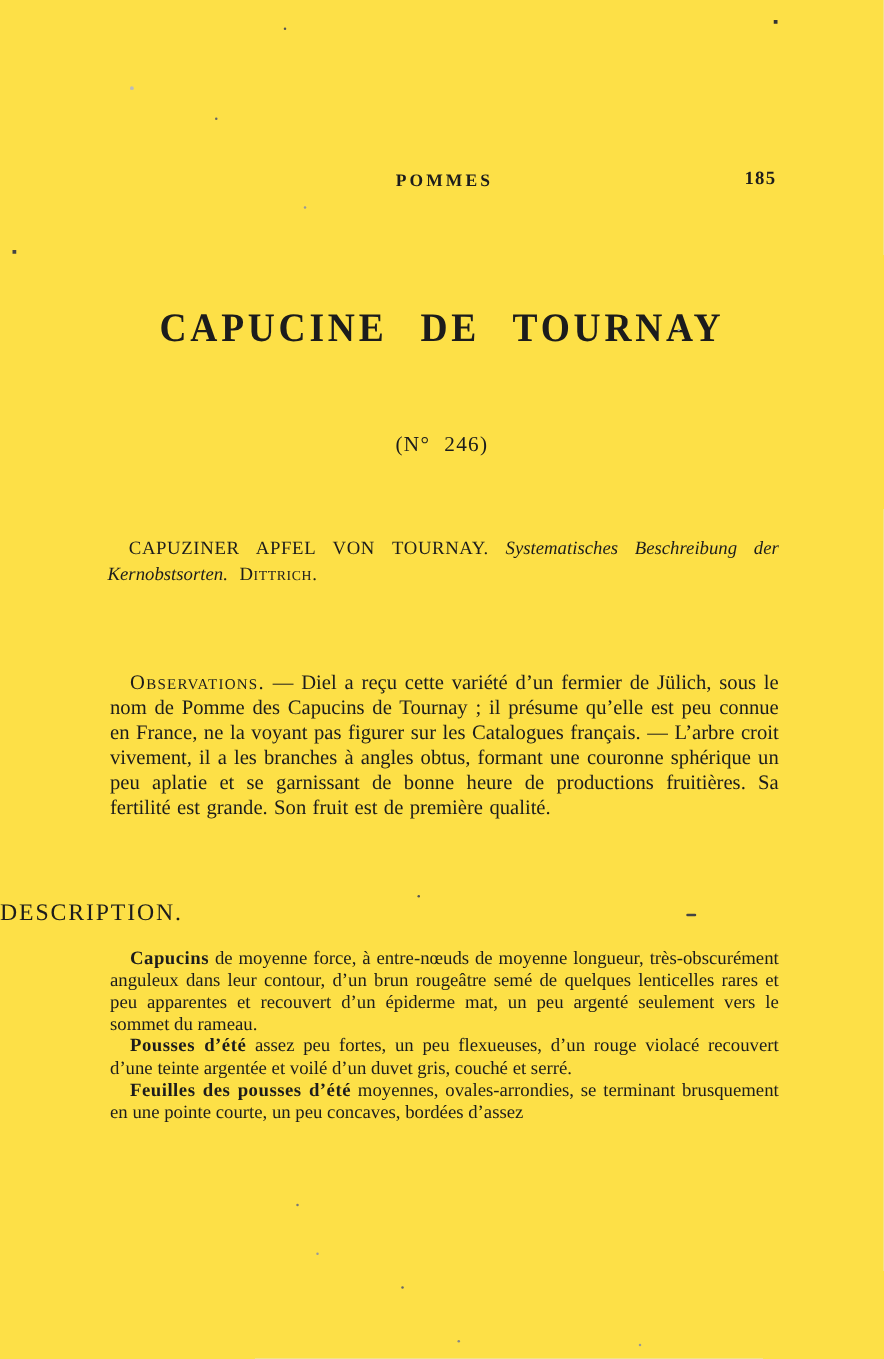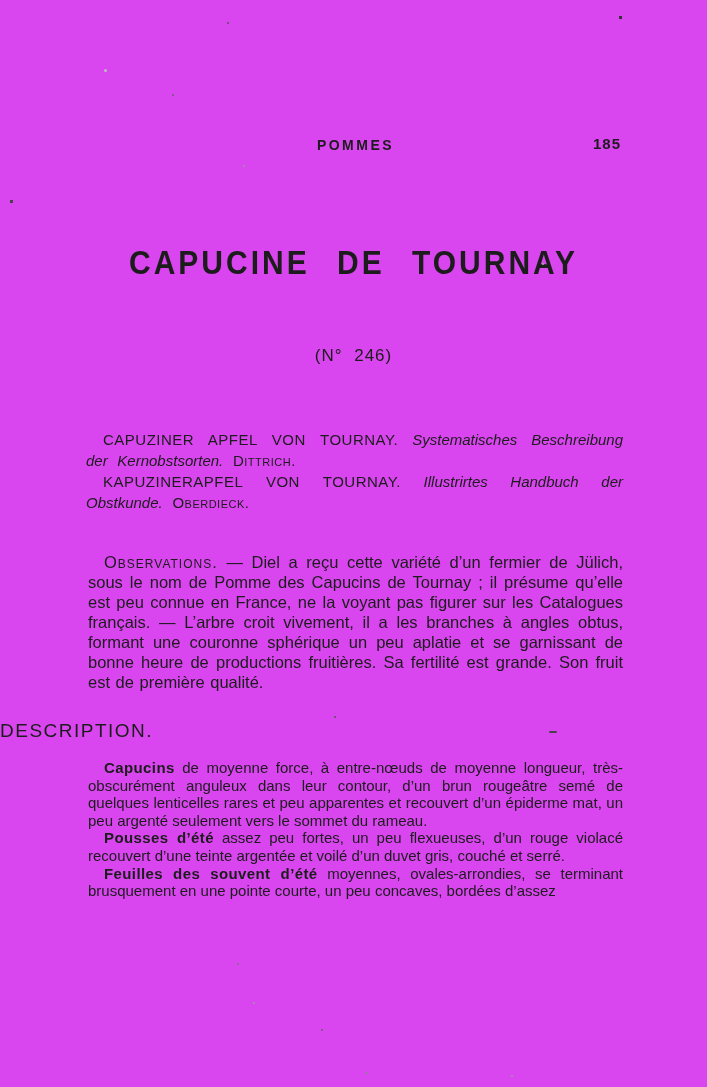--- a/index.html
+++ b/index.html
@@ -1,21 +1,21 @@
 <!DOCTYPE html>
 <html><head>
 <meta charset="utf-8">
 <style>
   html,body{margin:0;padding:0;background:#e8e8e6;}
   .page{
     position:relative;
     width:707px;height:1087px;
     margin:0 auto;
-    background:#d946ef;
-    font-family:Liberation Sans, sans-serif;
+    background:#fde047;
+    font-family:Liberation Serif, serif;
     color:#1c1c1c;
     overflow:hidden;
   }
   
   .running-head{
     position:absolute;top:136px;left:88px;right:84px;
     text-align:center;
   }
   .rh-title{
     font-size:14px;font-weight:bold;letter-spacing:2.5px;
@@ -41,21 +41,21 @@
   .synonyms{
     position:absolute;top:429px;left:86px;width:537px;
     font-size:15px;line-height:21px;text-align:justify;
   }
   .syn{margin:0;text-indent:17px;word-spacing:5.5px;}
   .syn-name{letter-spacing:0.5px;}
   .syn-source{font-style:italic;}
   .syn-author{font-variant:small-caps;letter-spacing:0.5px;}
   
   .observations{
-    position:absolute;top:552px;left:88px;width:535px;
+    position:absolute;top:536px;left:88px;width:535px;
     margin:0;font-size:16.5px;line-height:20px;
     text-align:justify;text-indent:16px;word-spacing:1px;
   }
   .obs-lead{font-variant:small-caps;letter-spacing:1px;}
   
   .desc-heading{
     position:absolute;top:720px;left:0;width:100%;
     margin:0;
     font-size:19px;font-weight:normal;letter-spacing:1.5px;
   }
@@ -79,31 +79,30 @@
     <span class="rh-title">POMMES</span>
     <span class="rh-page">185</span>
   </header>
 
   <h1 class="title">CAPUCINE DE TOURNAY</h1>
 
   <div class="numero">(N° 246)</div>
 
   <section class="synonyms">
     <p class="syn"><span class="syn-name">CAPUZINER APFEL VON TOURNAY.</span> <span class="syn-source">Systematisches Beschreibung der Kernobstsorten.</span> <span class="syn-author">Dittrich.</span></p>
-    <p class="syn"><span class="syn-name">KAPUZINERAPFEL VON TOURNAY.</span> <span class="syn-source">Illustrirtes Handbuch der Obstkunde.</span> <span class="syn-author">Oberdieck.</span></p>
   </section>
 
   <p class="observations"><span class="obs-lead">Observations.</span> <span>— Diel a reçu cette variété d’un fermier de Jülich, sous le nom de Pomme des Capucins de Tournay ; il présume qu’elle est peu connue en France, ne la voyant pas figurer sur les Catalogues français. — L’arbre croit vivement, il a les branches à angles obtus, formant une couronne sphérique un peu aplatie et se garnissant de bonne heure de productions fruitières. Sa fertilité est grande. Son fruit est de première qualité.</span></p>
 
   <h2 class="desc-heading">DESCRIPTION.</h2>
 
   <section class="description">
     <p class="desc-para"><b class="lead">Capucins</b> <span>de moyenne force, à entre-nœuds de moyenne longueur, très-obscurément anguleux dans leur contour, d’un brun rougeâtre semé de quelques lenticelles rares et peu apparentes et recouvert d’un épiderme mat, un peu argenté seulement vers le sommet du rameau.</span></p>
     <p class="desc-para"><b class="lead">Pousses d’été</b> <span>assez peu fortes, un peu flexueuses, d’un rouge violacé recouvert d’une teinte argentée et voilé d’un duvet gris, couché et serré.</span></p>
-    <p class="desc-para"><b class="lead">Feuilles des souvent d’été</b> <span>moyennes, ovales-arrondies, se terminant brusquement en une pointe courte, un peu concaves, bordées d’assez</span></p>
+    <p class="desc-para"><b class="lead">Feuilles des pousses d’été</b> <span>moyennes, ovales-arrondies, se terminant brusquement en une pointe courte, un peu concaves, bordées d’assez</span></p>
   </section>
 
   <i class="speck" style="left:227px;top:22px;width:2px;height:2px;background:#555;"></i>
   <i class="speck" style="left:619px;top:16px;width:3px;height:3px;background:#333;border-radius:0;"></i>
   <i class="speck" style="left:104px;top:69px;width:3px;height:3px;background:#bbb;"></i>
   <i class="speck" style="left:172px;top:94px;width:2px;height:2px;background:#666;"></i>
   <i class="speck" style="left:10px;top:200px;width:3px;height:3px;background:#444;border-radius:0;"></i>
   <i class="speck" style="left:243px;top:165px;width:2px;height:2px;background:#999;"></i>
   <i class="speck" style="left:542px;top:263px;width:2px;height:2px;background:#aaa;"></i>
   <i class="speck" style="left:334px;top:716px;width:2px;height:2px;background:#555;"></i>

